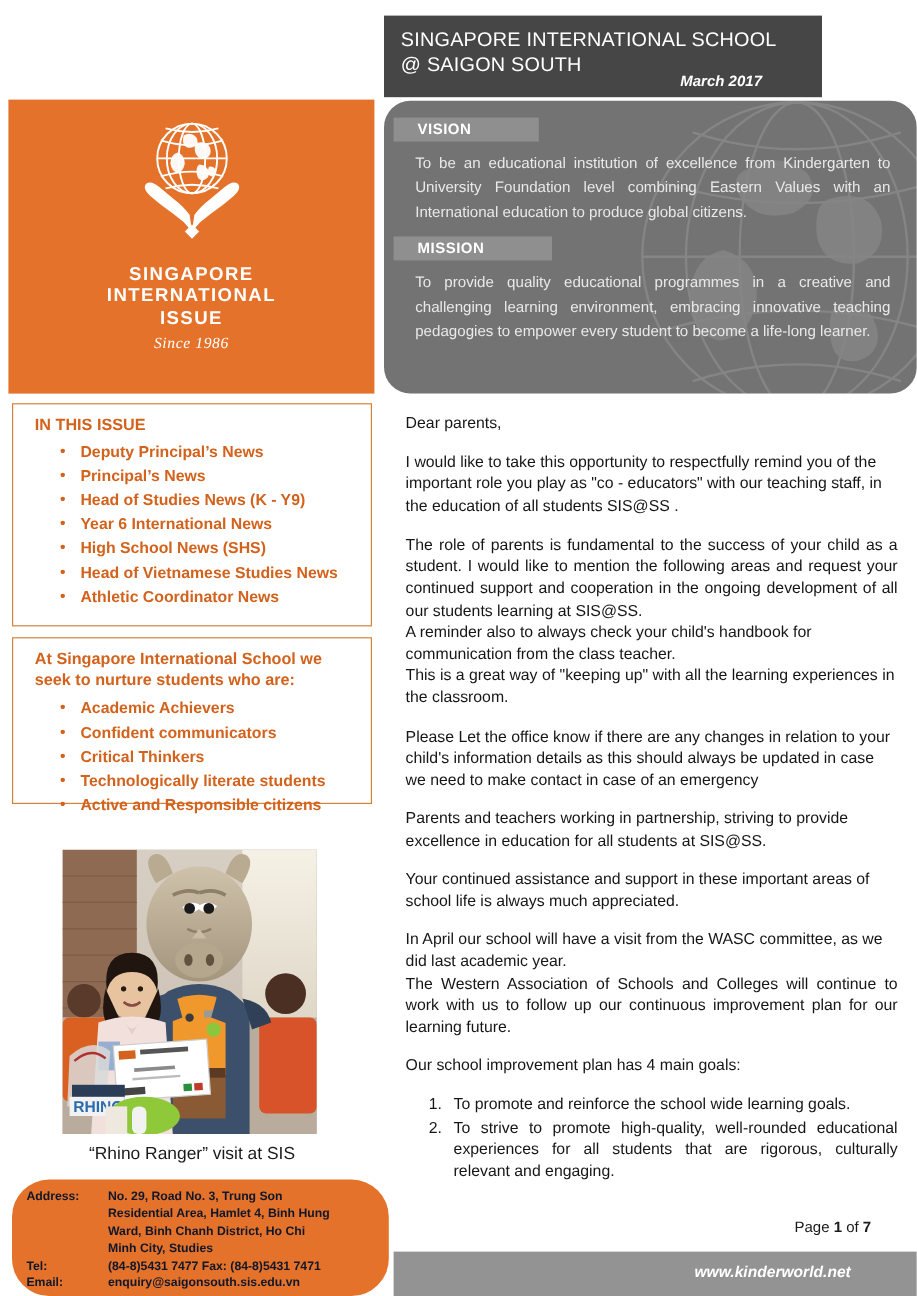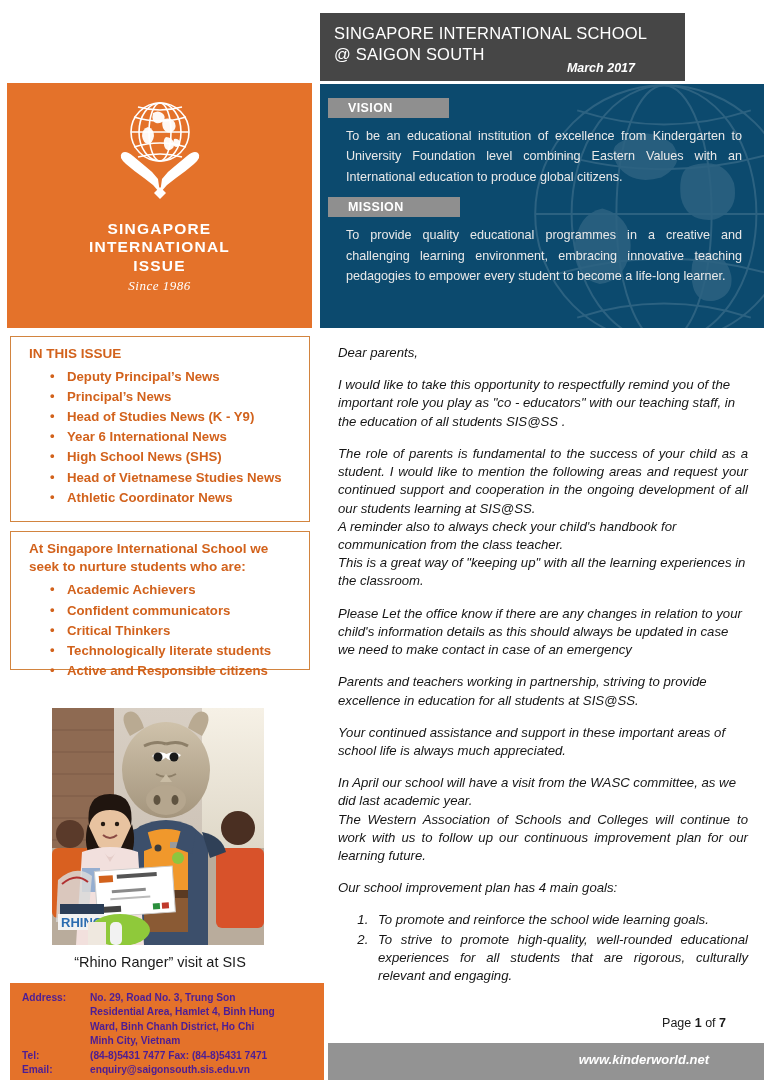--- a/index.html
+++ b/index.html
@@ -108,21 +108,22 @@
     color: #1a1a1a;
   }
 
   .addr-box {
     position: absolute;
     left: 10px;
     top: 983px;
     width: 314px;
     height: 97px;
     background: #e4722a;
-    color: #4c1d95;
+    color: #0f172a;
+    border-radius: 31px;
   }
   .addr-table {
     margin: 8px 0 0 12px;
     font-size: 10.2px;
     font-weight: bold;
     line-height: 1.42;
     border-collapse: collapse;
   }
   .addr-table td { vertical-align: top; padding: 0; }
   .addr-label { width: 68px; }
@@ -151,22 +152,23 @@
     font-style: italic;
     font-size: 12.5px;
   }
 
   .vm-panel {
     position: absolute;
     left: 320px;
     top: 84px;
     width: 444px;
     height: 244px;
-    background: #0c4a6e;
+    background: #737373;
     overflow: hidden;
+    border-radius: 22px;
   }
   .vm-globe {
     position: absolute;
     right: -40px;
     top: -10px;
     width: 280px;
     height: 280px;
     opacity: .13;
   }
   .vm-content { position: relative; z-index: 2; }
@@ -192,21 +194,20 @@
   .vm-gap-m { height: 10px; }
 
   .letter {
     position: absolute;
     left: 338px;
     top: 344px;
     width: 410px;
     color: #161616;
     font-size: 13.2px;
     line-height: 1.38;
-    font-style: italic;
   }
   .letter p { margin: 0 0 14px 0; }
   .letter p.tight { margin-bottom: 0; }
   .letter p.just { text-align: justify; }
   ol.goals {
     margin: 0;
     padding-left: 34px;
   }
   ol.goals li {
     margin-bottom: 1px;
@@ -406,21 +407,21 @@
     <tr>
       <td></td>
       <td>Residential Area, Hamlet 4, Binh Hung</td>
     </tr>
     <tr>
       <td></td>
       <td>Ward, Binh Chanh District, Ho Chi</td>
     </tr>
     <tr>
       <td></td>
-      <td>Minh City, Vietnam</td>
+      <td>Minh City, Studies</td>
     </tr>
     <tr>
       <td class="addr-label">Tel:</td>
       <td>(84-8)5431 7477   Fax: (84-8)5431 7471</td>
     </tr>
     <tr>
       <td class="addr-label">Email:</td>
       <td>enquiry@saigonsouth.sis.edu.vn</td>
     </tr>
   </tbody>

